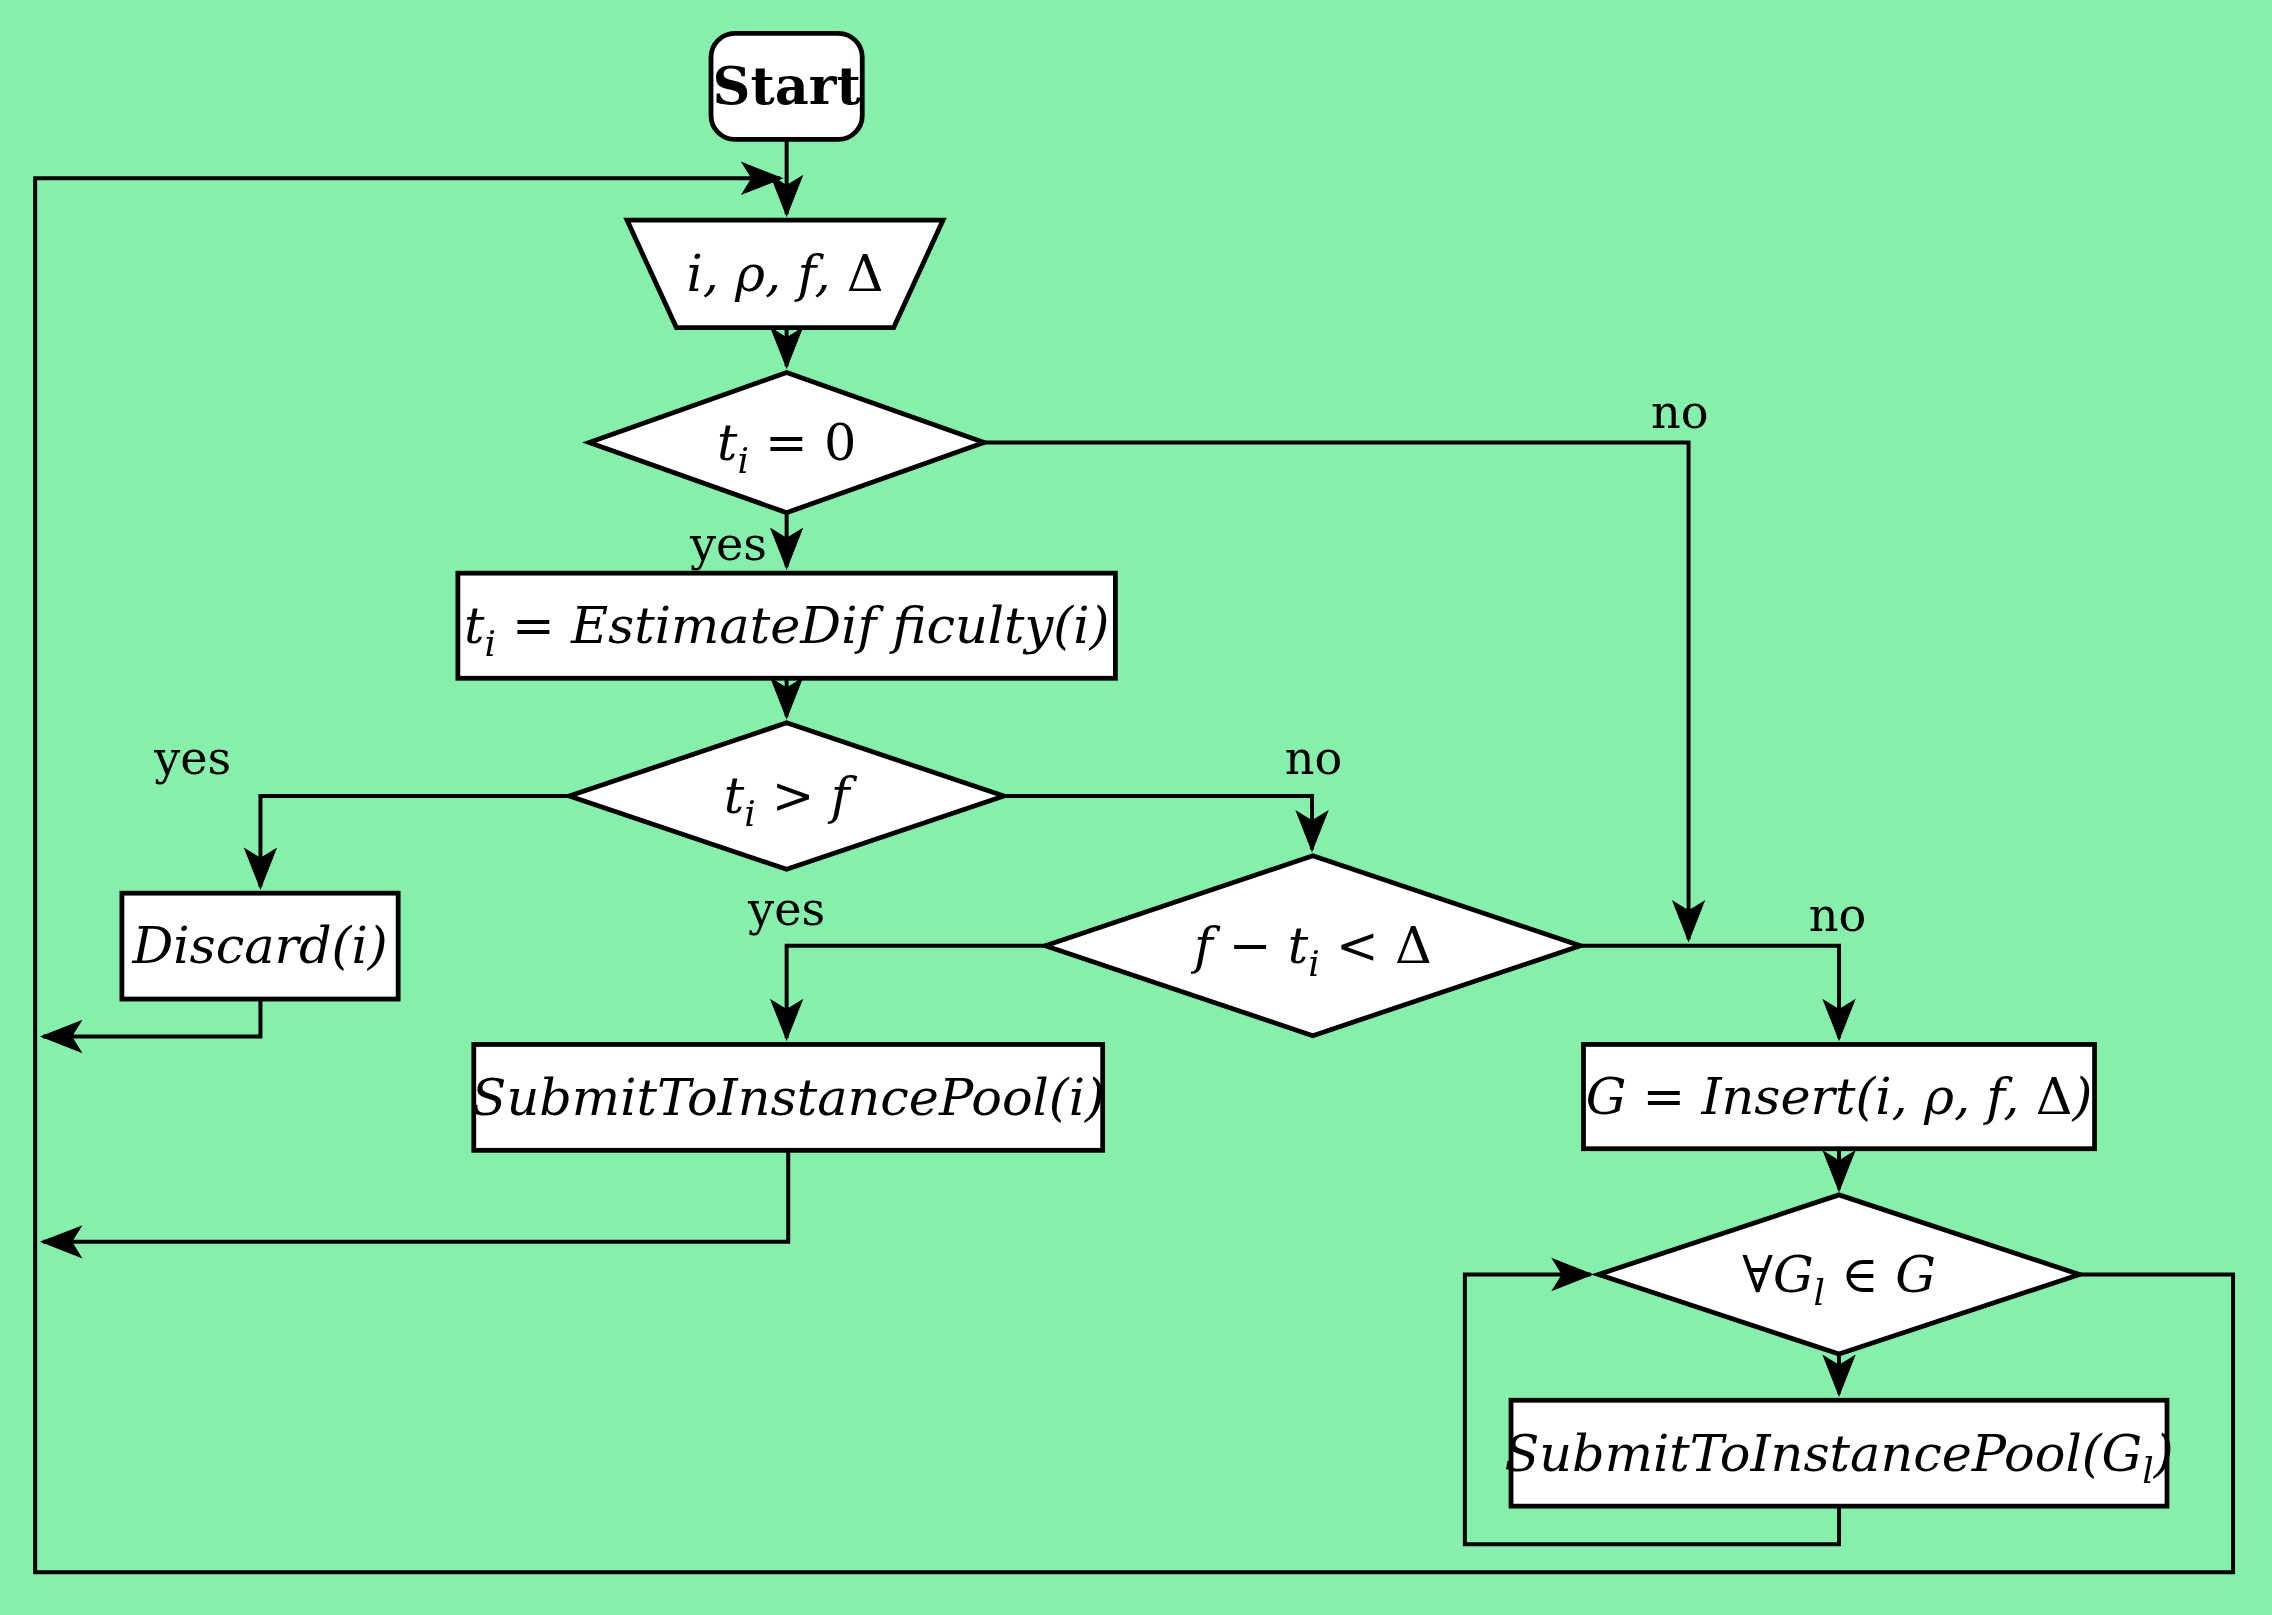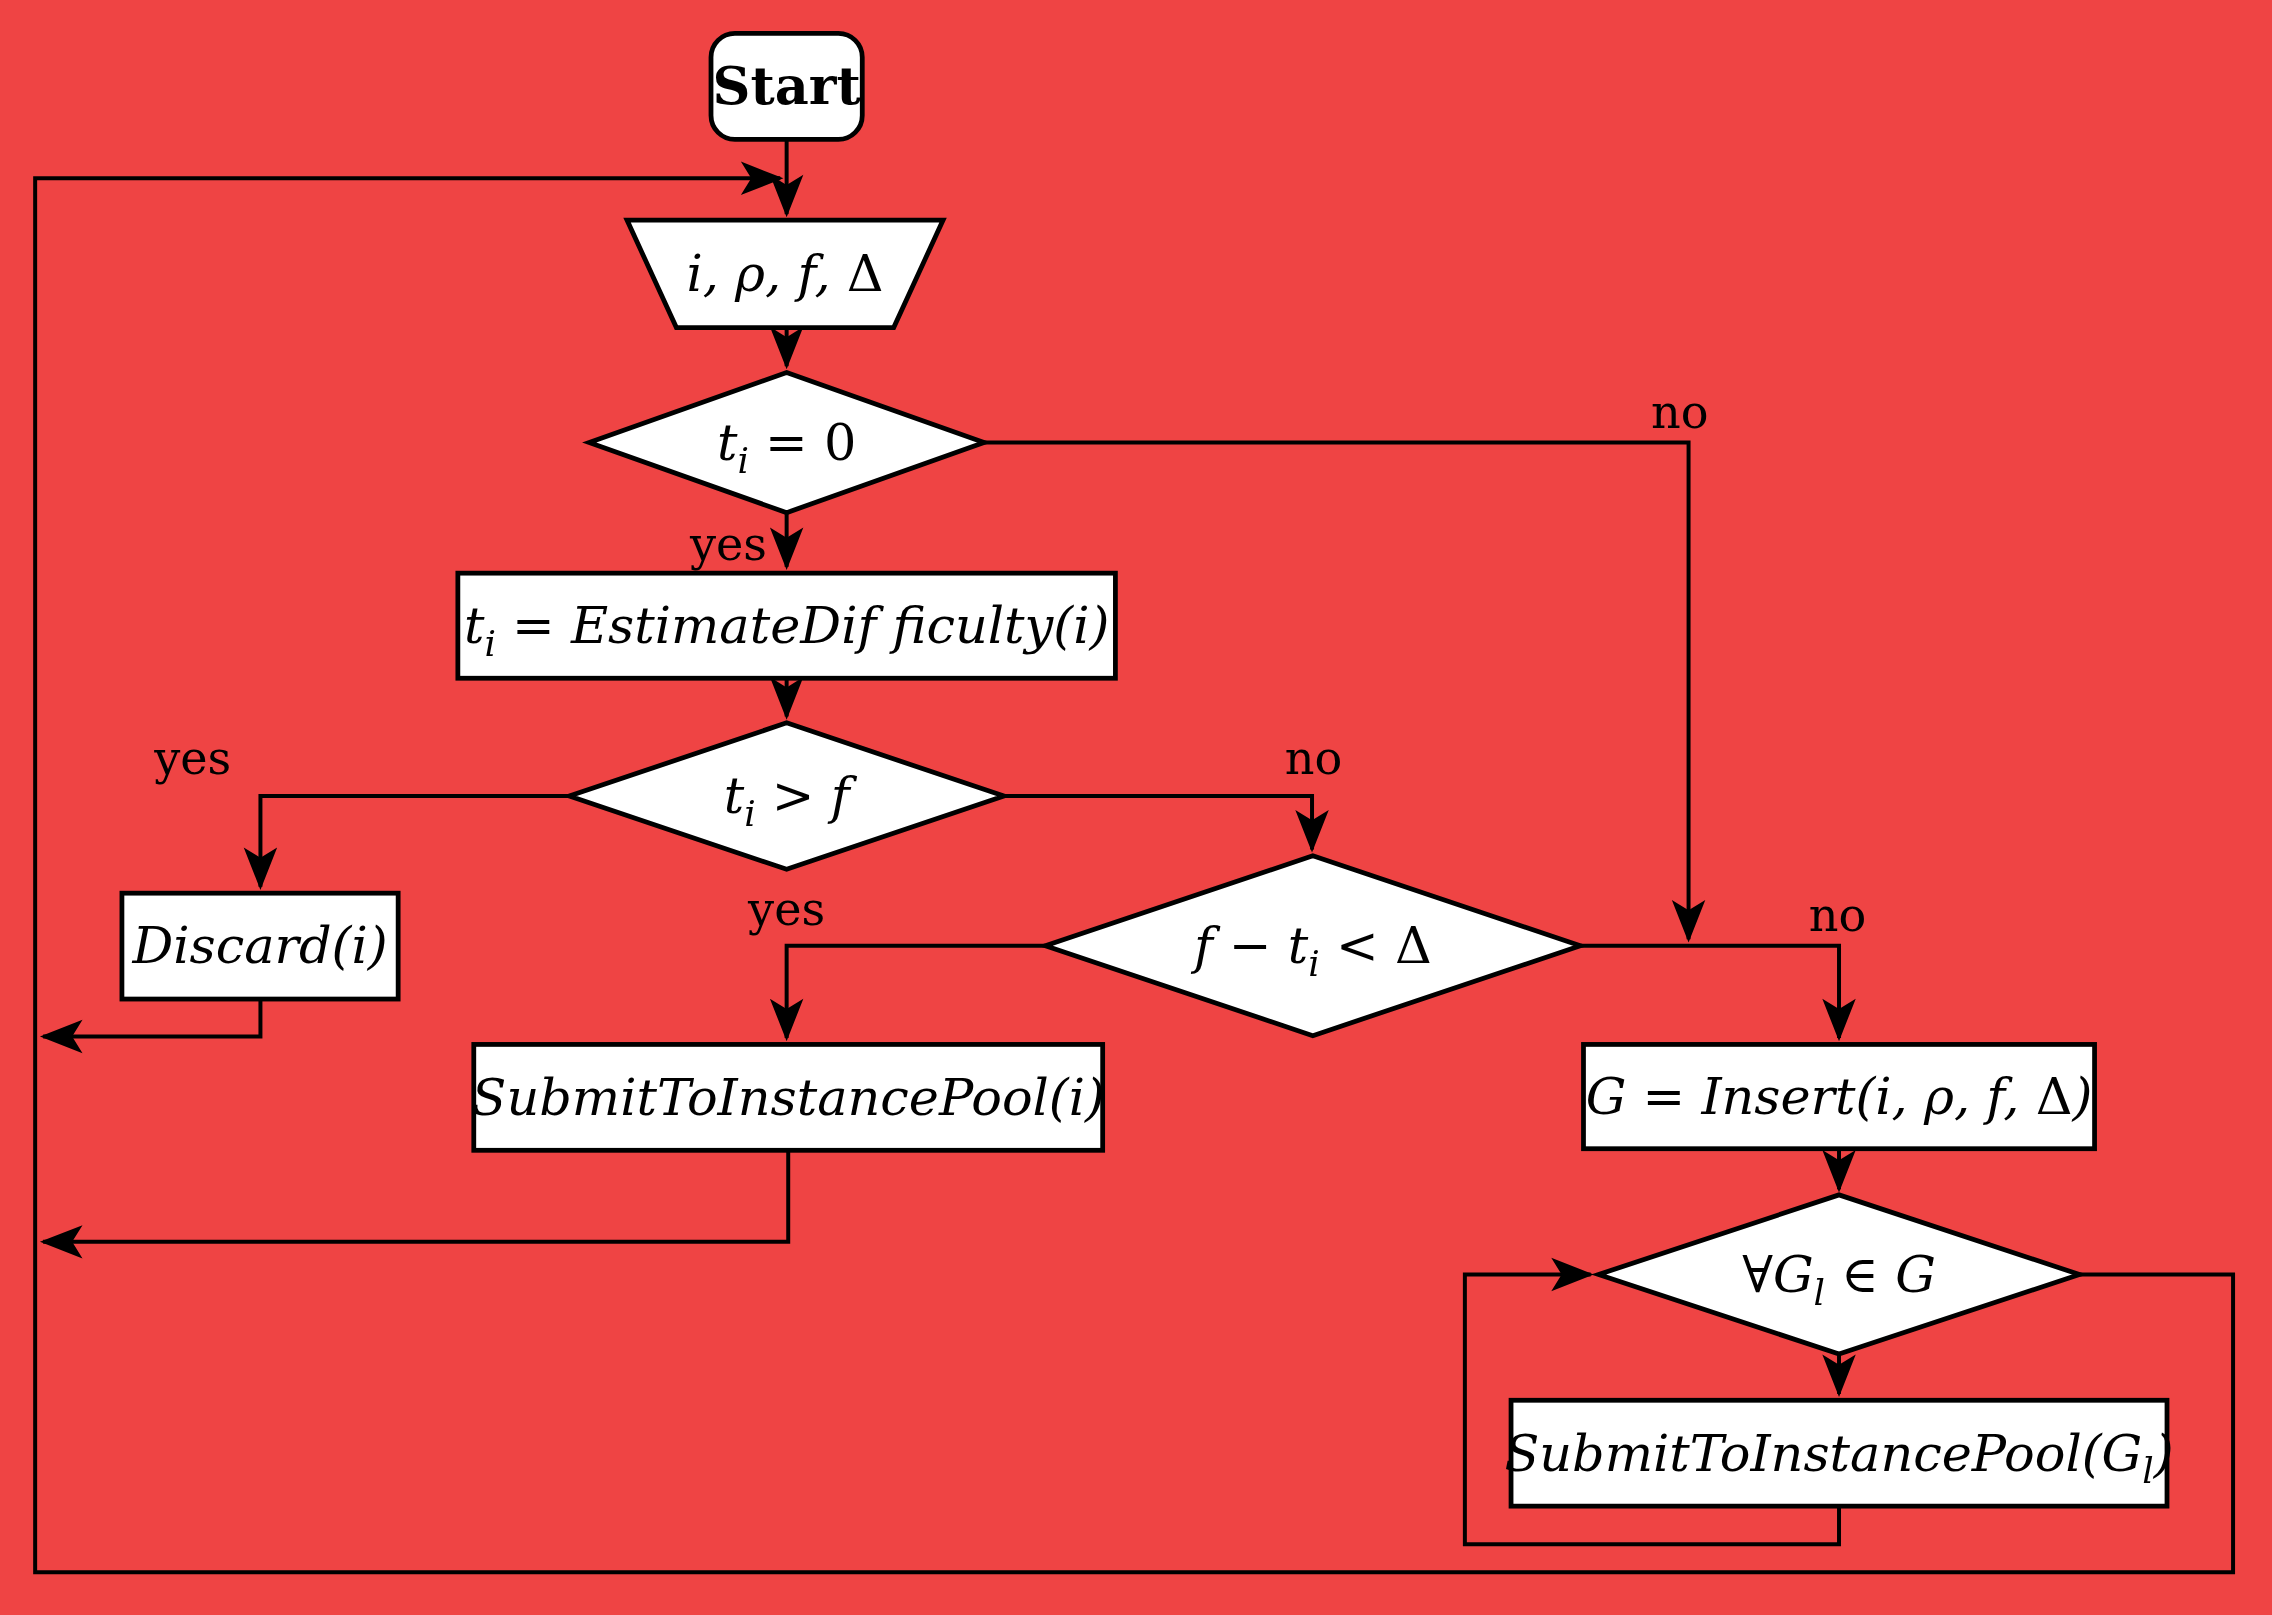--- a/index.html
+++ b/index.html
@@ -1,16 +1,16 @@
 <!DOCTYPE html>
 <html style="font-size:12.7px"><head>
 <meta charset="utf-8">
 <style>
   html,body{margin:0;padding:0;background:#ffffff;}
-  .canvas{width:2273px;height:1616px;background:#ef4444;position:relative;overflow:hidden;}
+  .canvas{width:2273px;height:1616px;background:#86efac;position:relative;overflow:hidden;}
   svg{display:block;}
   text{font-family:"DejaVu Serif","Liberation Serif",serif;}
   .node-text{font-style:italic;}
   .edge-label{font-style:normal;}
 </style>
 </head>
 <body>
 
 <div class="canvas">
   <svg xmlns="http://www.w3.org/2000/svg" viewBox="0 0 2855 2030" width="2273" height="1616">

